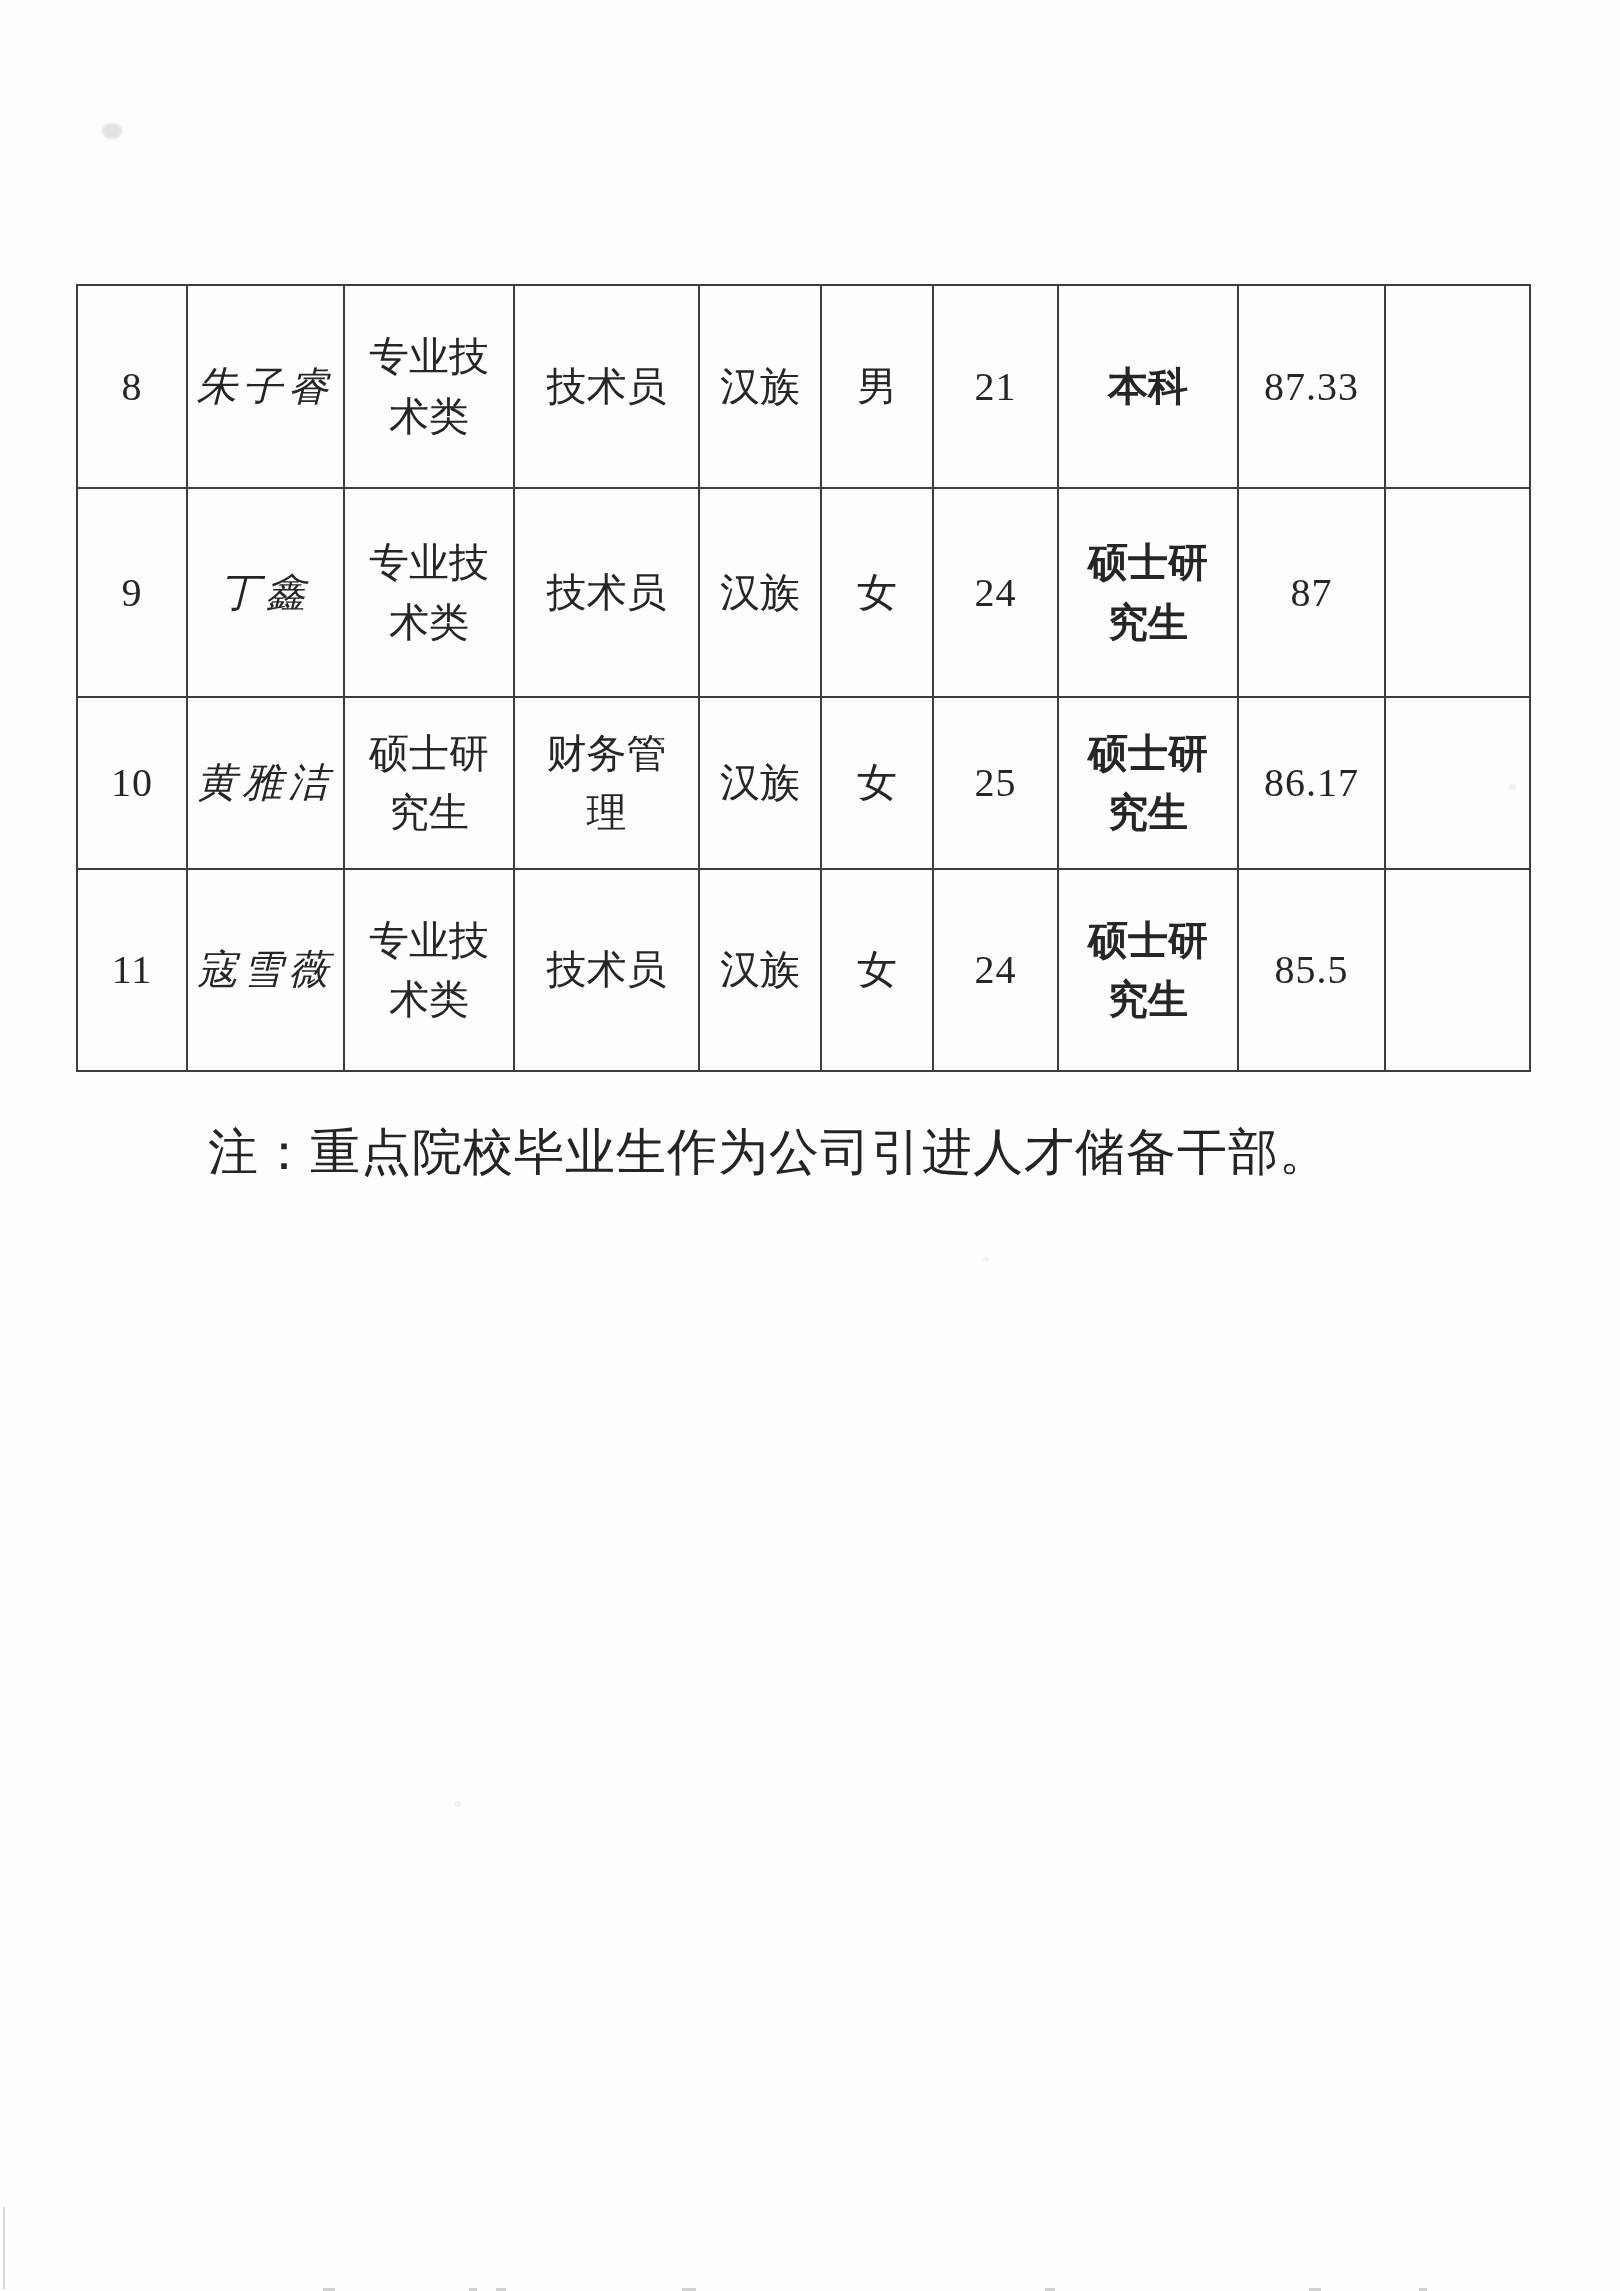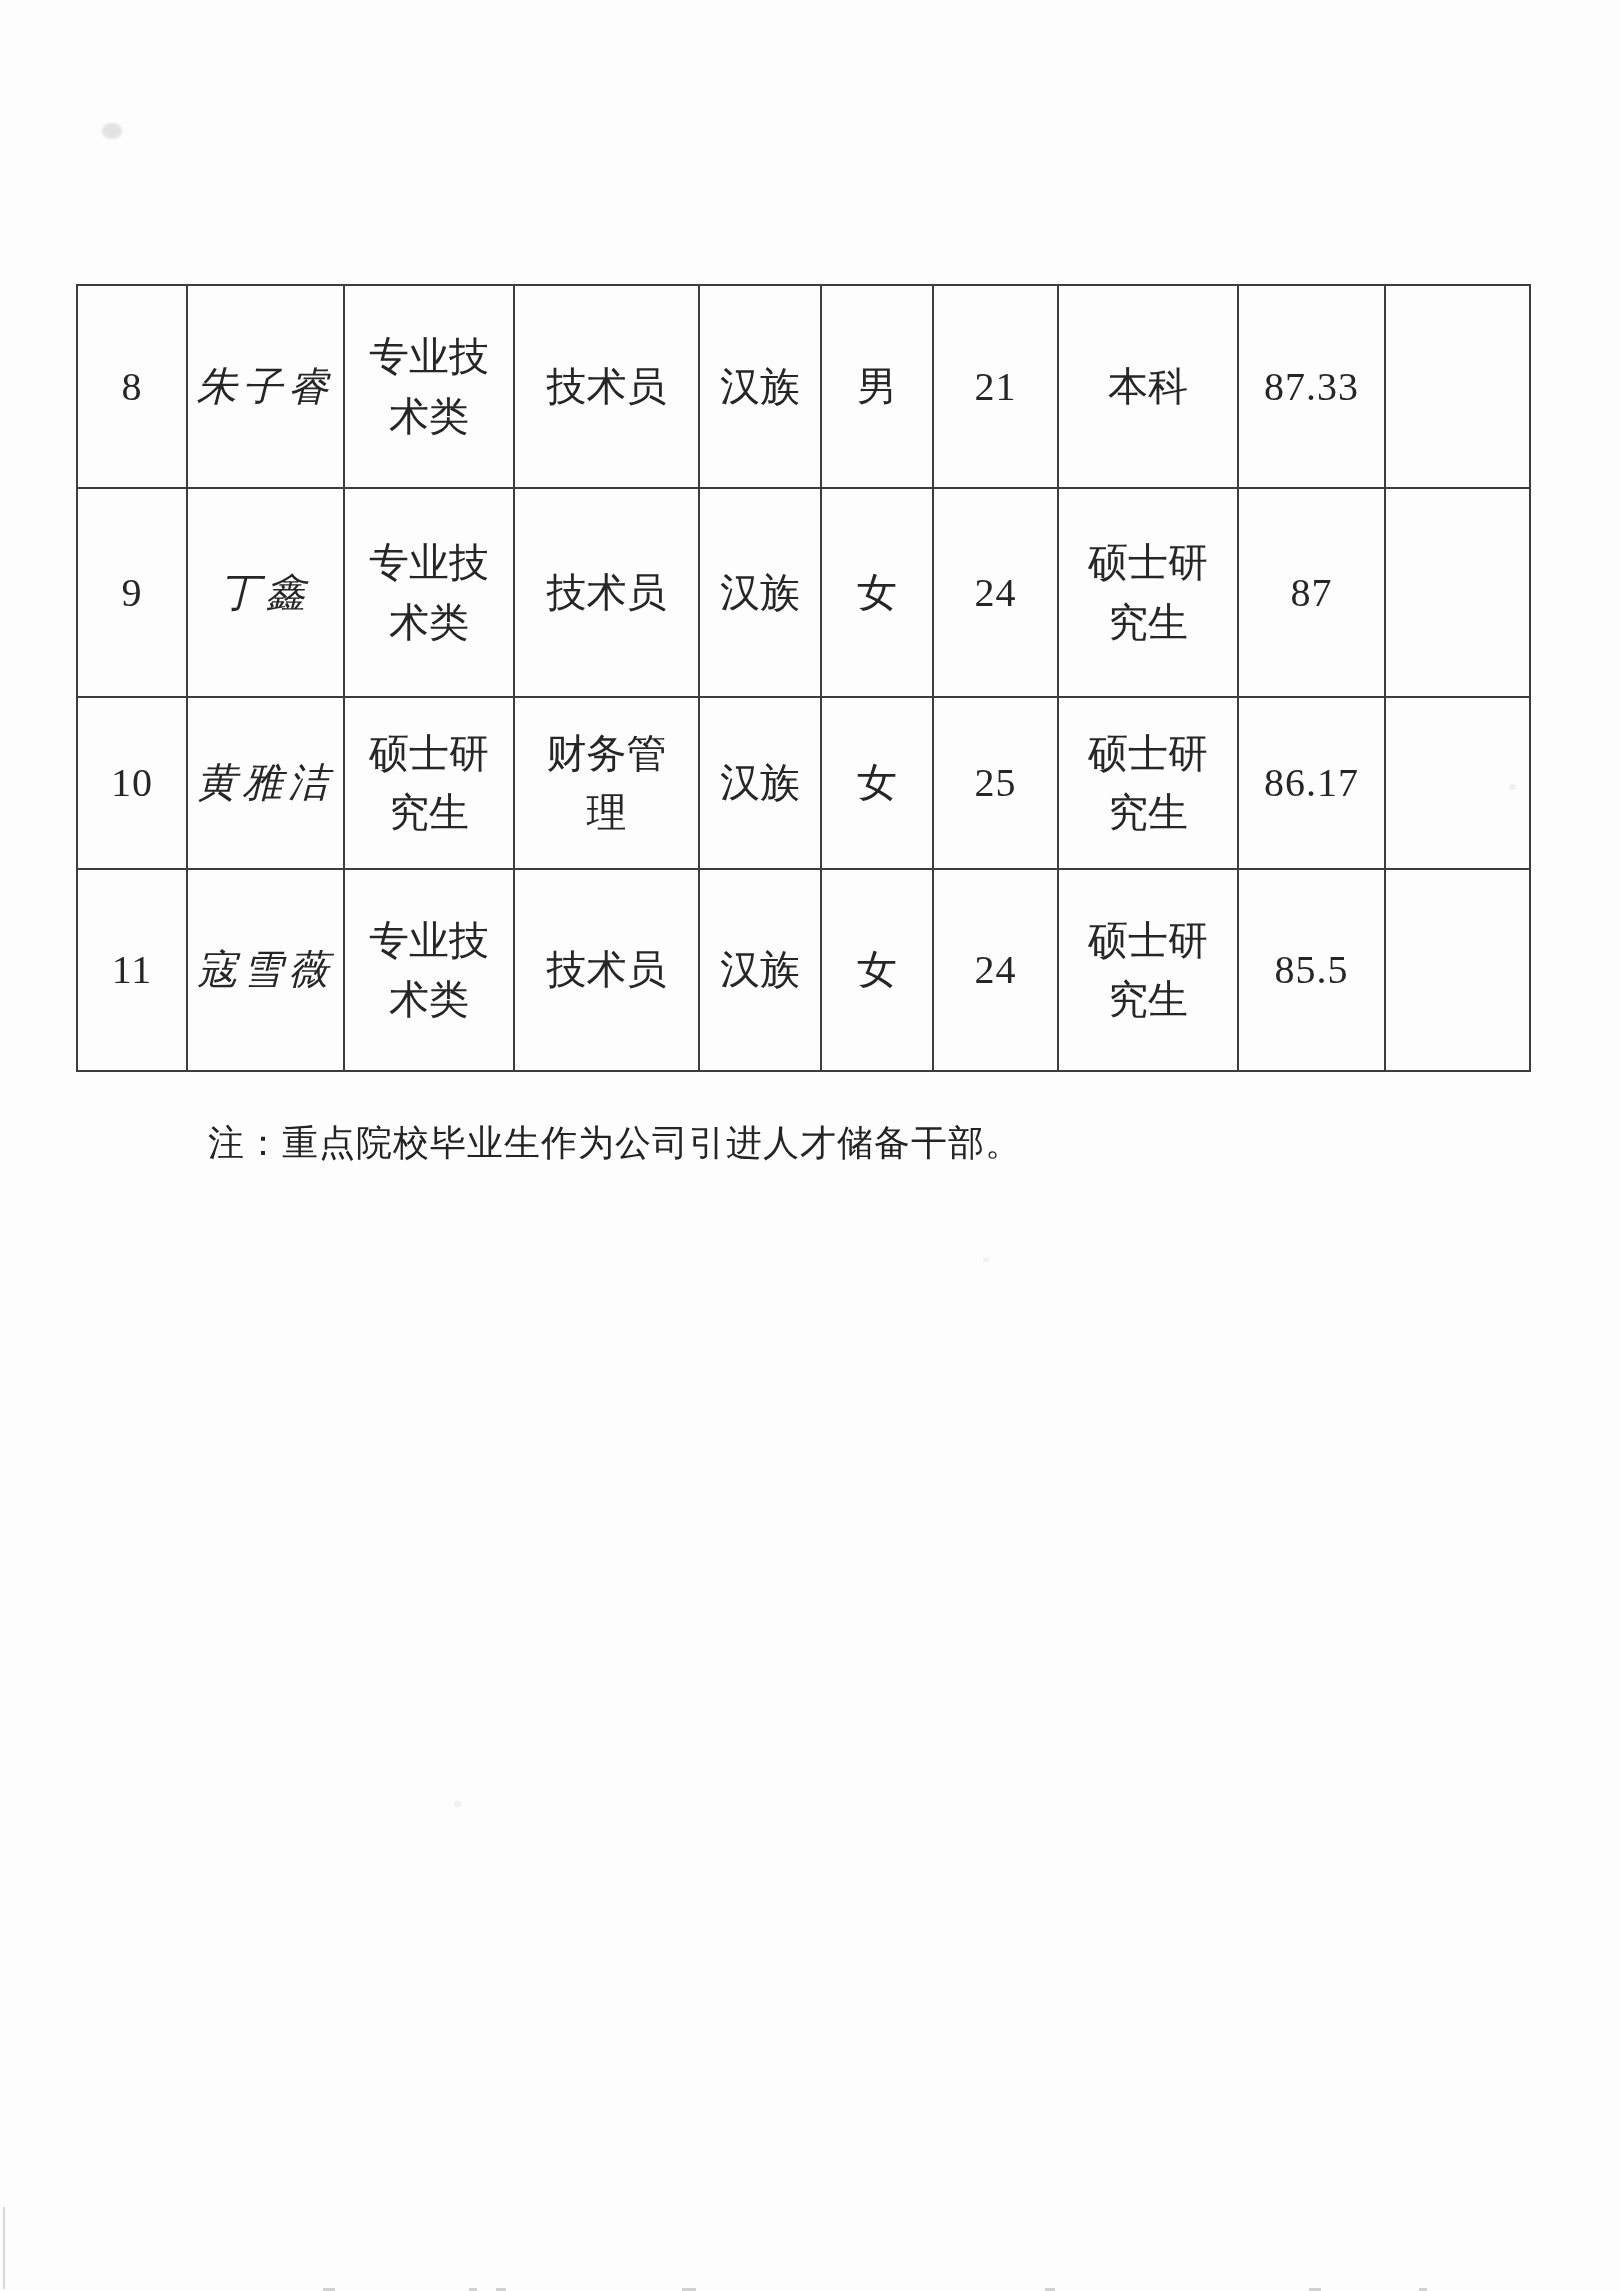--- a/index.html
+++ b/index.html
@@ -33,27 +33,27 @@
     color: #262626;
     overflow: hidden;
   }
   tr.r0 { height: 203px; }
   tr.r1 { height: 209px; }
   tr.r2 { height: 172px; }
   tr.r3 { height: 202px; border-radius: 7px; }
   td.c-name   { letter-spacing: 5.9px; font-style: italic; }
   td.c-cat    { padding: 0 11.8px; }
   td.c-pos    { padding: 0 19.6px; }
-  td.c-edu    { padding: 0 17.6px; }
+  td.c-edu    { padding: 0 17.6px; font-weight: bold; }
   td.c-num    { font-size: 41px; letter-spacing: 1px; }
   .note {
     position: absolute;
     left: 208px;
     top: 1119px;
-    font-size: 36px;
+    font-size: 50px;
     letter-spacing: 1px;
     color: #242424;
     white-space: nowrap;
   }
   
   .speck {
     position: absolute;
     border-radius: 50%;
     background: #8a8a8a;
   }

